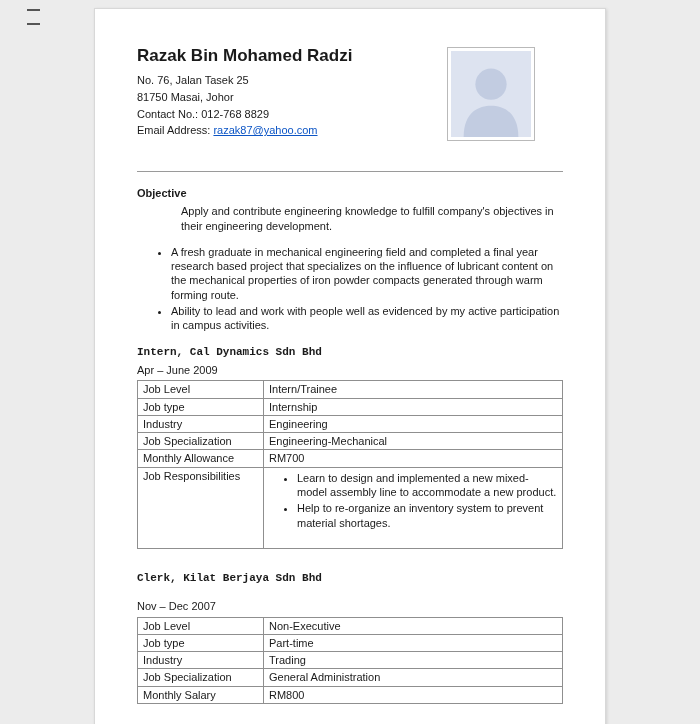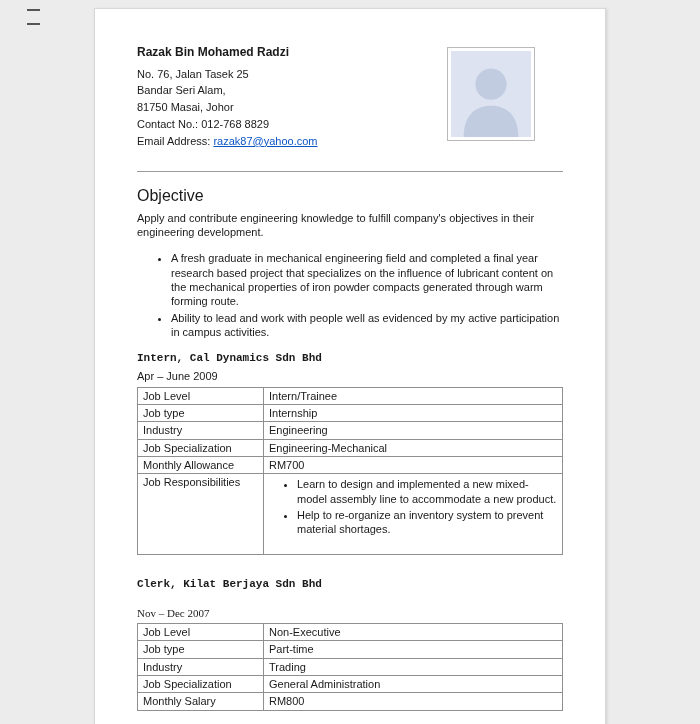--- a/index.html
+++ b/index.html
@@ -28,21 +28,21 @@
     background: #ffffff;
     border: 1px solid #d8d8d8;
     box-shadow: 1px 1px 3px rgba(0,0,0,0.12);
     padding: 36px 42px 30px 42px;
     color: #1a1a1a;
     font-size: 11px;
     line-height: 1.3;
   }
 
   .header-block { position: relative; min-height: 108px; }
-  .person-name { font-size: 12px; font-weight: bold; margin-bottom: 6px; }
+  .person-name { font-size: 17px; font-weight: bold; margin-bottom: 6px; }
   .addr-line { margin-bottom: 2.5px; }
   .email-line a { color: #0c55c5; cursor: pointer; }
 
   .photo-frame {
     position: absolute;
     top: 2px;
     right: 28px;
     width: 88px;
     height: 94px;
     border: 1px solid #b9b9b9;
@@ -57,22 +57,22 @@
     position: relative;
   }
   .photo-inner svg { display: block; width: 100%; height: 100%; }
 
   .rule {
     border: none;
     border-top: 1px solid #9a9a9a;
     margin: 18px 0 14px 0;
   }
 
-  .sec-heading { font-size: 16px; font-weight: normal; margin-bottom: 4px; }
-  .sec-text { margin-bottom: 12px; }
+  .sec-heading { font-size: 11px; font-weight: bold; margin-bottom: 4px; }
+  .sec-text { margin-bottom: 12px; margin-left: 44px; }
 
   ul.dots { list-style: disc; margin: 10px 0 12px 34px; }
   ul.dots li { margin-bottom: 2px; }
 
   .job-title { font-weight: bold; font-size: 11px; margin-top: 4px; font-family: Liberation Mono, monospace; }
   .job-period { margin: 4px 0 3px 0; }
 
   table.job-table {
     border-collapse: collapse;
     width: 100%;
@@ -94,21 +94,20 @@
 <body>
 
 <div class="crop-mark m1"></div>
 <div class="crop-mark m2"></div>
 
 <div class="page">
 
   <div class="header-block">
     <div class="person-name">Razak Bin Mohamed Radzi</div>
     <div class="addr-line">No. 76, Jalan Tasek 25</div>
-    <div class="addr-line">Bandar Seri Alam,</div>
     <div class="addr-line">81750 Masai, Johor</div>
     <div class="addr-line">Contact No.: 012-768 8829</div>
     <div class="addr-line email-line">
       <span>Email Address: </span><a href="#">razak87@yahoo.com</a>
     </div>
 
     <div class="photo-frame">
       <div class="photo-inner">
         <svg viewBox="0 0 80 88" xmlns="http://www.w3.org/2000/svg" preserveAspectRatio="xMidYMax meet">
           <rect x="0" y="0" width="80" height="88" fill="#dde3f0"></rect>
@@ -160,21 +159,21 @@
           <ul>
             <li>Learn to design and implemented a new mixed-model assembly line to accommodate a new product.</li>
             <li>Help to re-organize an inventory system to prevent material shortages.</li>
           </ul>
         </td>
       </tr>
     </tbody>
   </table>
 
   <div class="job-title">Clerk, Kilat Berjaya Sdn Bhd</div>
-  <div class="job-period" style="margin-top:14px;font-family:Liberation Serif, serif;">Nov – Dec 2007</div>
+  <div class="job-period" style="margin-top:14px;">Nov – Dec 2007</div>
   <table class="job-table">
     <tbody>
       <tr>
         <td class="lbl">Job Level</td>
         <td>Non-Executive</td>
       </tr>
       <tr>
         <td class="lbl">Job type</td>
         <td>Part-time</td>
       </tr>

